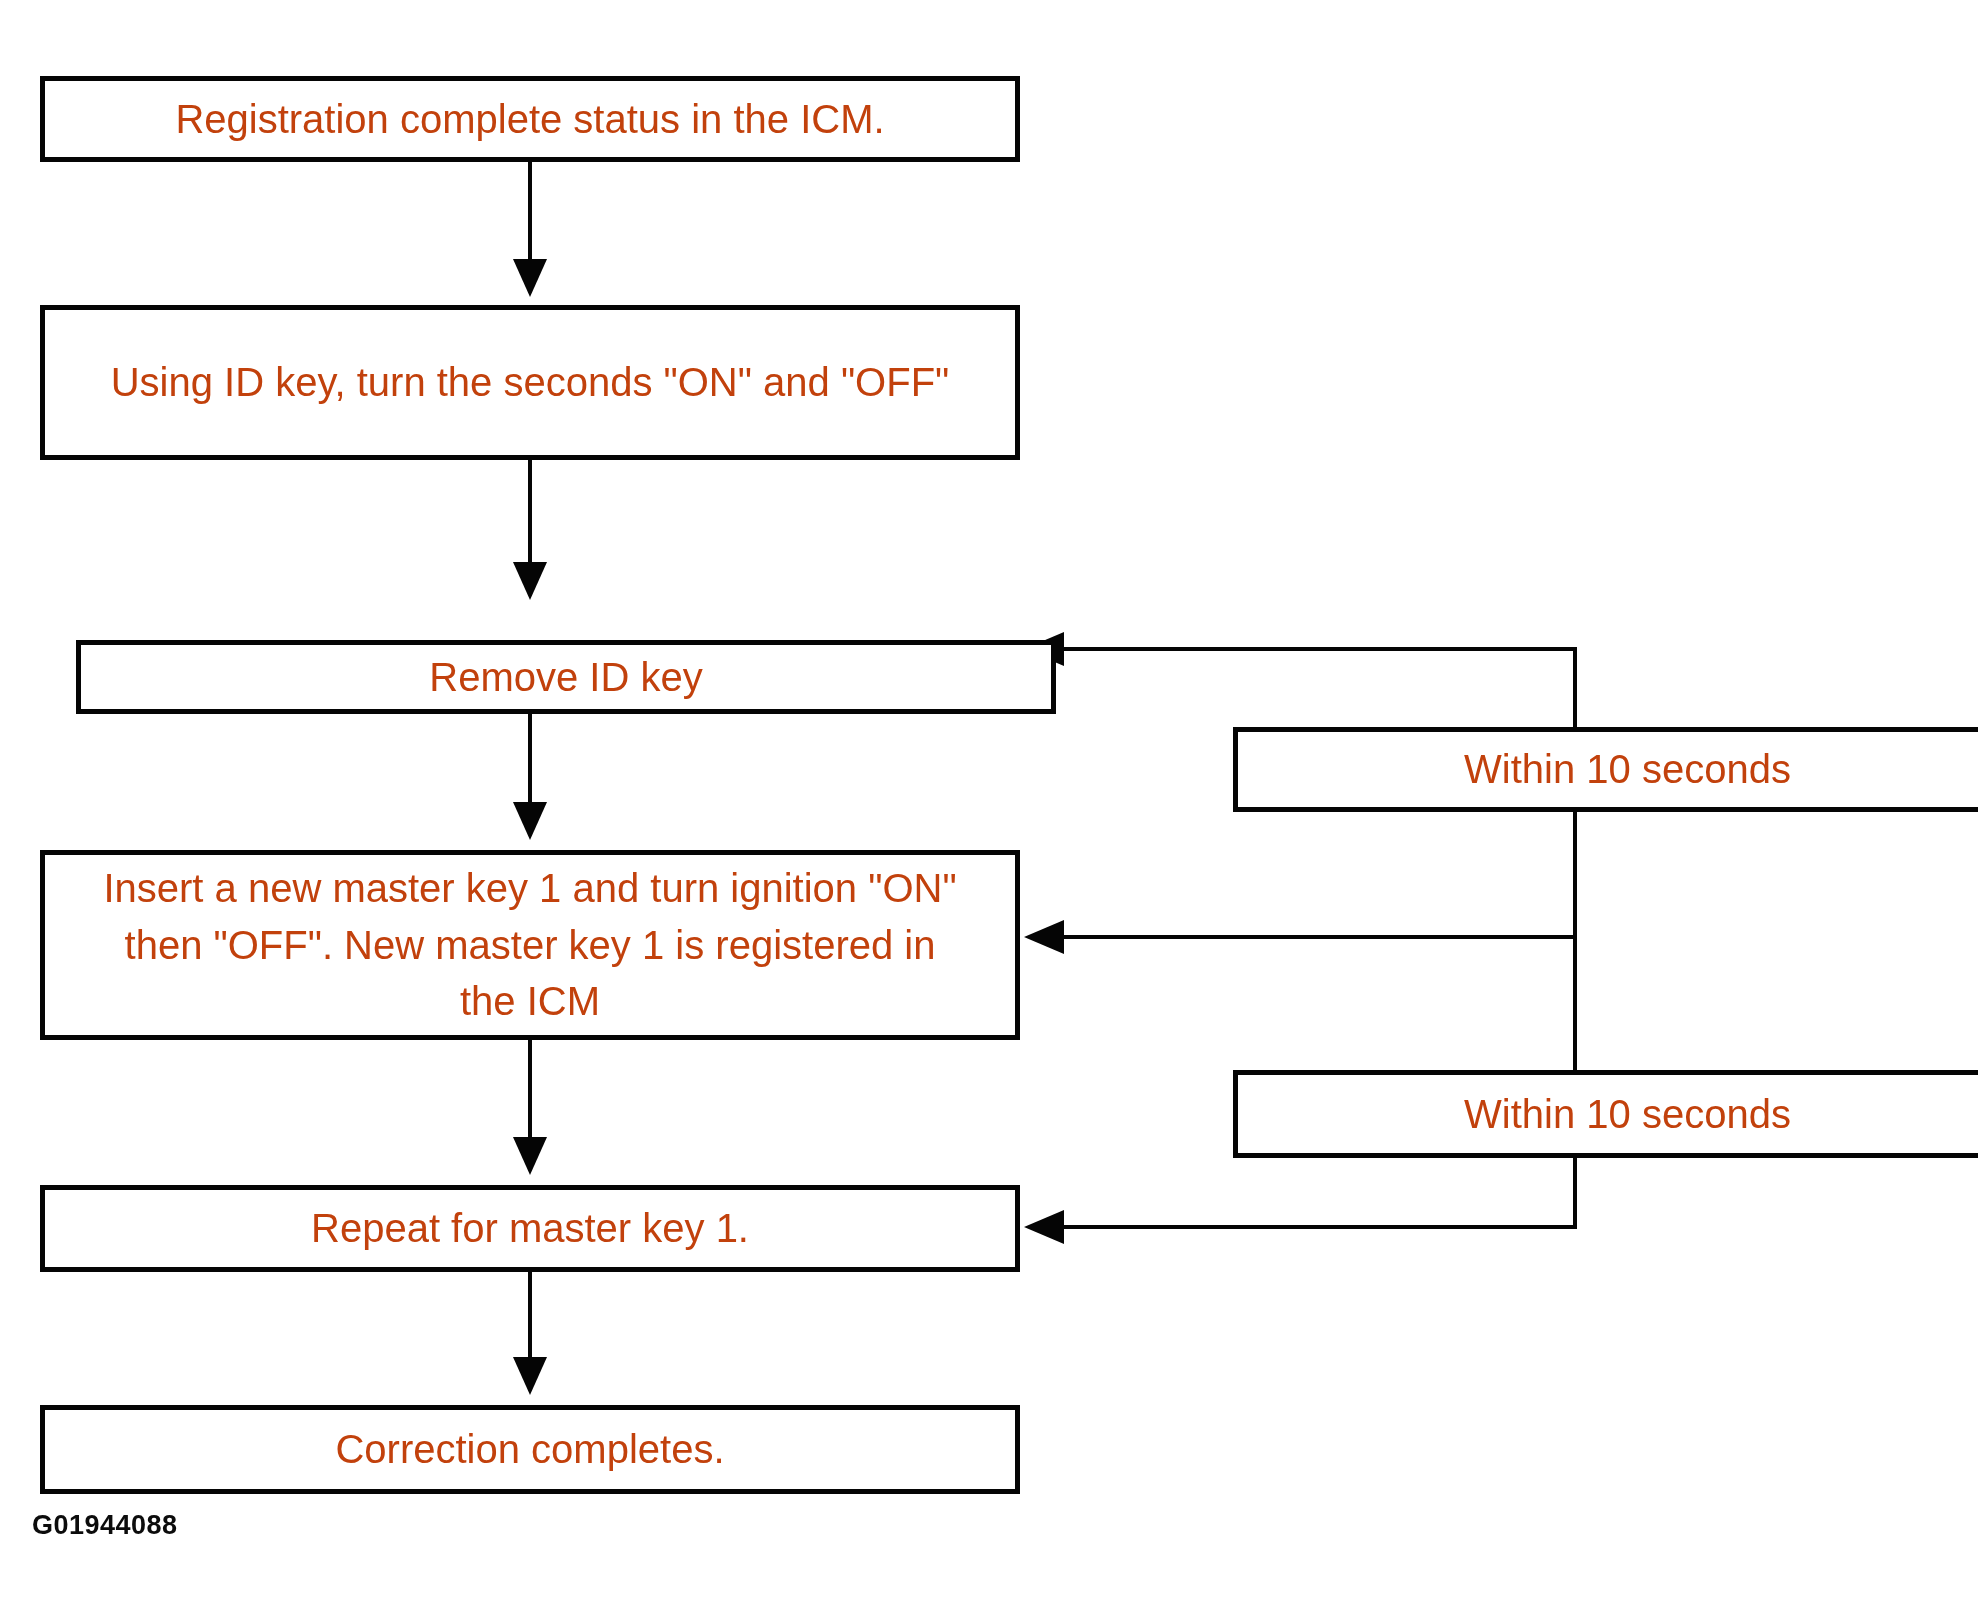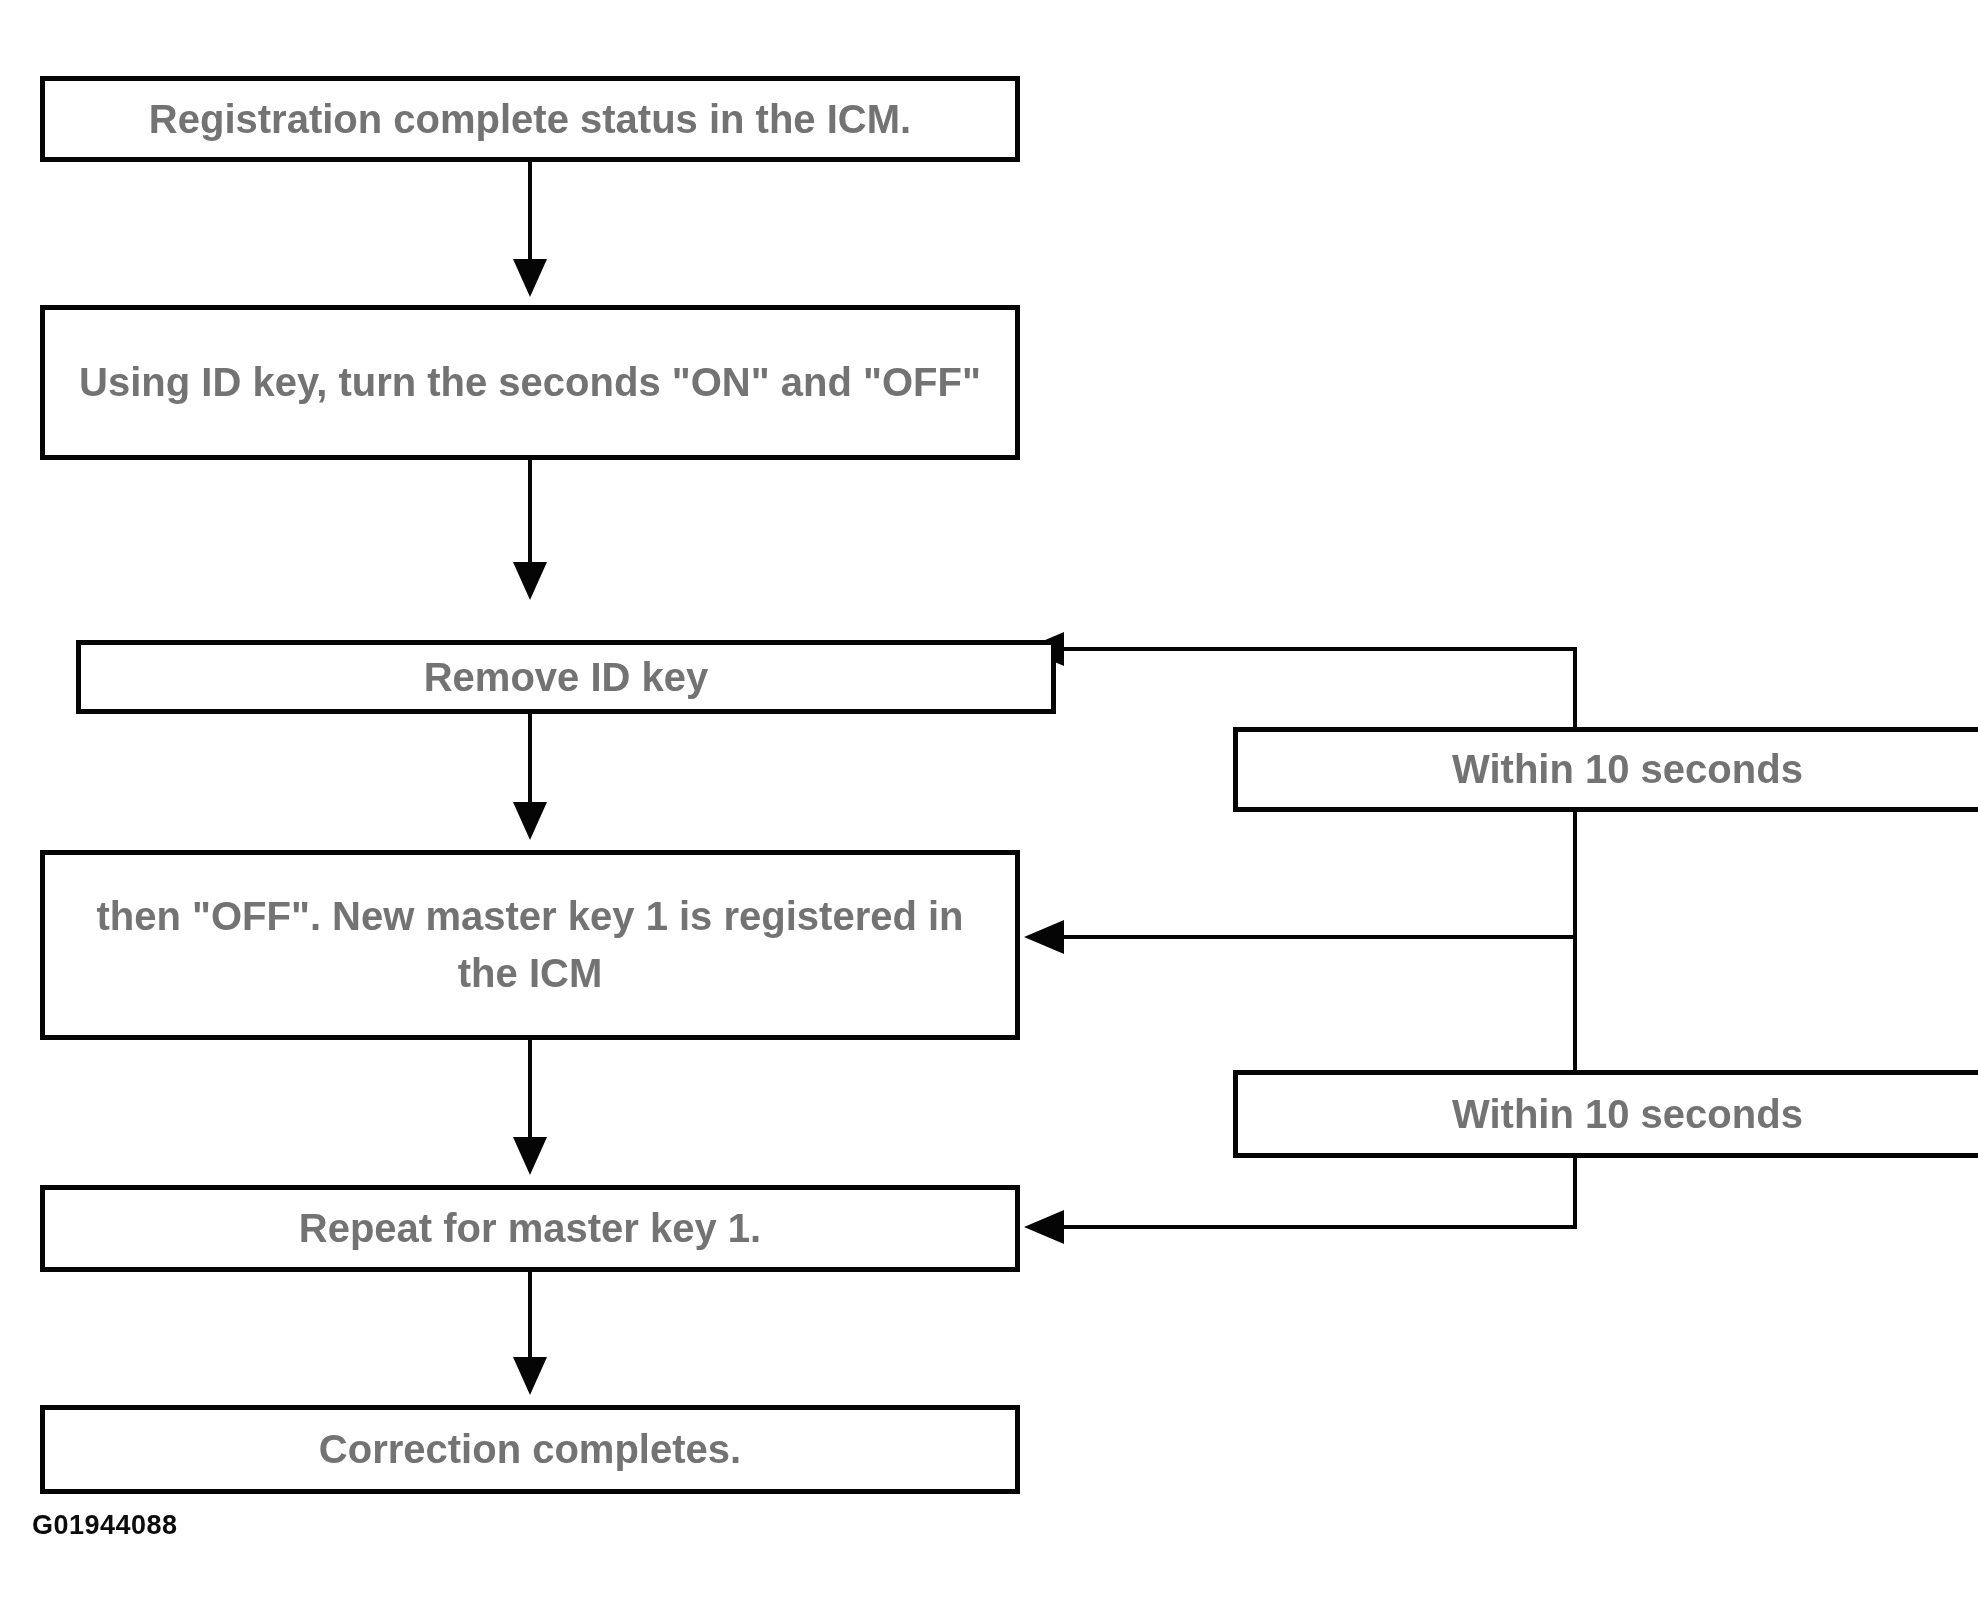--- a/index.html
+++ b/index.html
@@ -30,22 +30,21 @@
     border: 5px solid #050505;
     background: #ffffff;
     z-index: 2;
     display: flex;
     flex-direction: column;
     justify-content: center;
     align-items: center;
     text-align: center;
     font-size: 40px;
     line-height: 1.42;
-    color: #737373;
-    font-weight: bold;
+    color: #c2410c;
   }
   .flow-box .line {
     white-space: nowrap;
   }
   .left-col { left: 40px; width: 980px; }
   #box-registration { top: 76px;  height: 86px; }
   #box-ignition     { top: 305px; height: 155px; }
   #box-remove       { top: 640px; height: 74px; margin-left: 36px; }
   #box-insert       { top: 850px; height: 190px; }
   #box-repeat       { top: 1185px; height: 87px; }
@@ -117,20 +116,21 @@
 
   <div id="box-ignition" class="flow-box left-col">
     <div class="line">Using ID key, turn the seconds "ON" and "OFF"</div>
   </div>
 
   <div id="box-remove" class="flow-box left-col">
     <div class="line">Remove ID key</div>
   </div>
 
   <div id="box-insert" class="flow-box left-col">
+    <div class="line">Insert a new master key 1 and turn ignition "ON"</div>
     <div class="line">then "OFF". New master key 1 is registered in</div>
     <div class="line">the ICM</div>
   </div>
 
   <div id="box-repeat" class="flow-box left-col">
     <div class="line">Repeat for master key 1.</div>
   </div>
 
   <div id="box-correction" class="flow-box left-col">
     <div class="line">Correction completes.</div>

